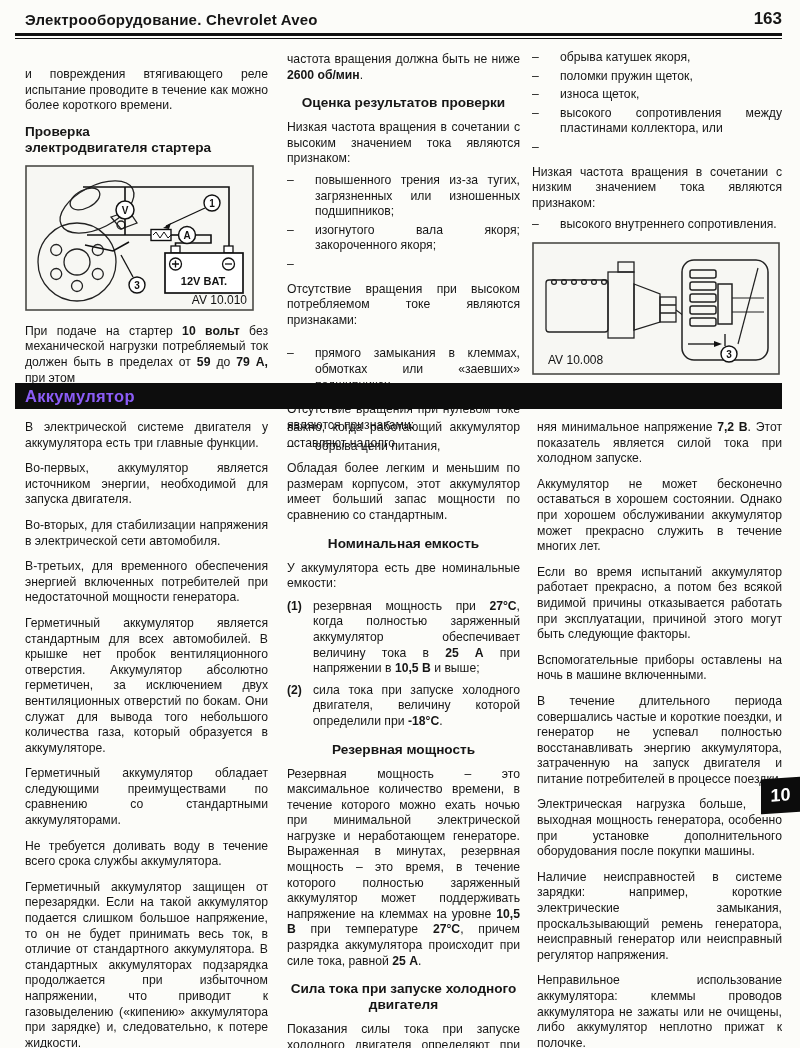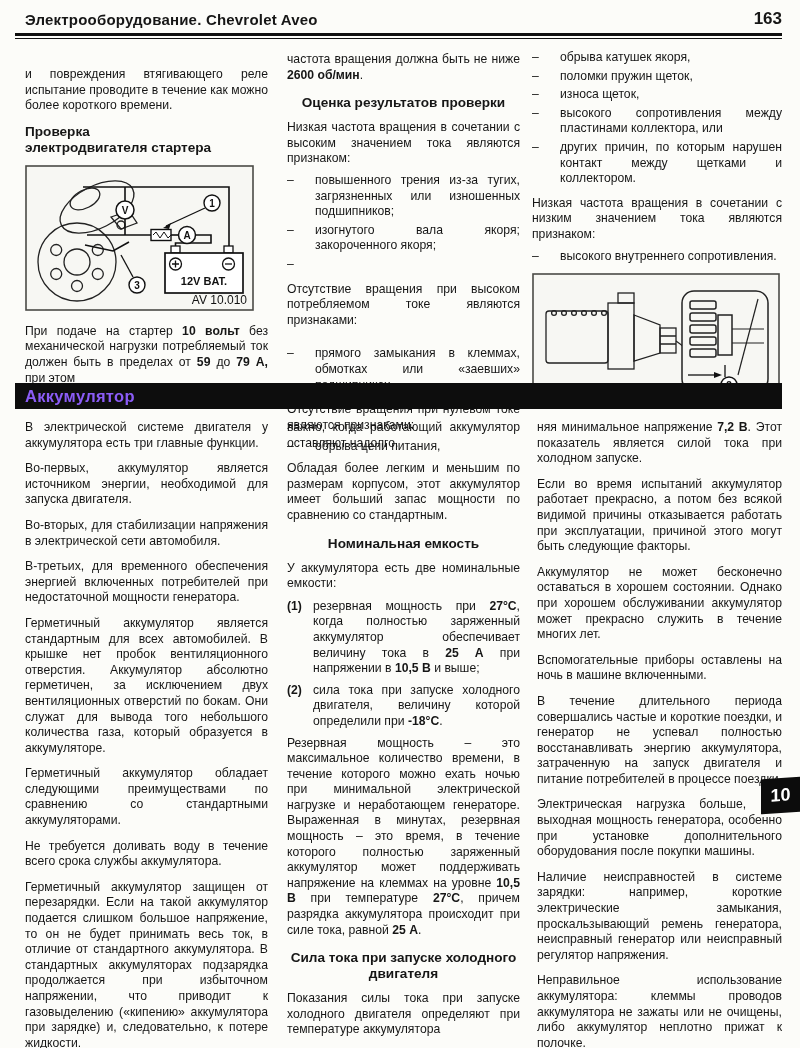--- a/index.html
+++ b/index.html
@@ -173,21 +173,20 @@
     <div class="dl">
       <span class="dash">–</span>
       <span class="dtext">износа щеток,</span>
     </div>
     <div class="dl">
       <span class="dash">–</span>
       <span class="dtext">высокого сопротивления между пластинами коллектора, или</span>
     </div>
     <div class="dl endgap">
       <span class="dash">–</span>
-      <span class="dtext">других причин, по которым нарушен контакт между щетками и коллектором.</span>
     </div>
 
     <div class="p" style="margin-bottom:6px">Низкая частота вращения в сочетании с низким значением тока являются признаком:</div>
     <div class="dl endgap">
       <span class="dash">–</span>
       <span class="dtext">высокого внутреннего сопротивления.</span>
     </div>
 
     <div class="fig">
       <svg width="248" height="133" viewBox="0 0 248 133">
@@ -254,30 +253,31 @@
 
     <div class="nl">
       <span class="num">(1)</span>
       <span class="ntext"><span>резервная мощность при </span><span class="b">27°C</span><span>, когда полностью заряженный аккумулятор обеспечивает величину тока в </span><span class="b">25 А</span><span> при напряжении в </span><span class="b">10,5 В</span><span> и выше;</span></span>
     </div>
     <div class="nl">
       <span class="num">(2)</span>
       <span class="ntext"><span>сила тока при запуске холодного двигателя, величину которой определили при </span><span class="b">-18°C</span><span>.</span></span>
     </div>
 
+    <div class="colhead2">Резервная мощность</div>
     <div class="p"><span>Резервная мощность – это максимальное количество времени, в течение которого можно ехать ночью при минимальной электрической нагрузке и неработающем генераторе. Выраженная в минутах, резервная мощность – это время, в течение которого полностью заряженный аккумулятор может поддерживать напряжение на клеммах на уровне </span><span class="b">10,5 В</span><span> при температуре </span><span class="b">27°C</span><span>, причем разрядка аккумулятора происходит при силе тока, равной </span><span class="b">25 А</span><span>.</span></div>
 
     <div class="colhead2">Сила тока при запуске холодного двигателя</div>
     <div class="p"><span>Показания силы тока при запуске холодного двигателя определяют при температуре аккумулятора </span></div>
   </div>
 
   <div class="col bcol3">
     <div class="p"><span>няя минимальное напряжение </span><span class="b">7,2 В</span><span>. Этот показатель является силой тока при холодном запуске.</span></div>
+    <div class="p">Аккумулятор не может бесконечно оставаться в хорошем состоянии. Однако при хорошем обслуживании аккумулятор может прекрасно служить в течение многих лет.</div>
     <div class="p">Если во время испытаний аккумулятор работает прекрасно, а потом без всякой видимой причины отказывается работать при эксплуатации, причиной этого могут быть следующие факторы.</div>
-    <div class="p">Аккумулятор не может бесконечно оставаться в хорошем состоянии. Однако при хорошем обслуживании аккумулятор может прекрасно служить в течение многих лет.</div>
     <div class="p">Вспомогательные приборы оставлены на ночь в машине включенными.</div>
     <div class="p">В течение длительного периода совершались частые и короткие поездки, и генератор не успевал полностью восстанавливать энергию аккумулятора, затраченную на запуск двигателя и питание потребителей в процессе поездки.</div>
     <div class="p">Электрическая нагрузка больше, чем выходная мощность генератора, особенно при установке дополнительного оборудования после покупки машины.</div>
     <div class="p">Наличие неисправностей в системе зарядки: например, короткие электрические замыкания, проскальзывающий ремень генератора, неисправный генератор или неисправный регулятор напряжения.</div>
     <div class="p">Неправильное использование аккумулятора: клеммы проводов аккумулятора не зажаты или не очищены, либо аккумулятор неплотно прижат к полочке.</div>
 
   </div>
 
   <div class="chtab">10</div>
 

